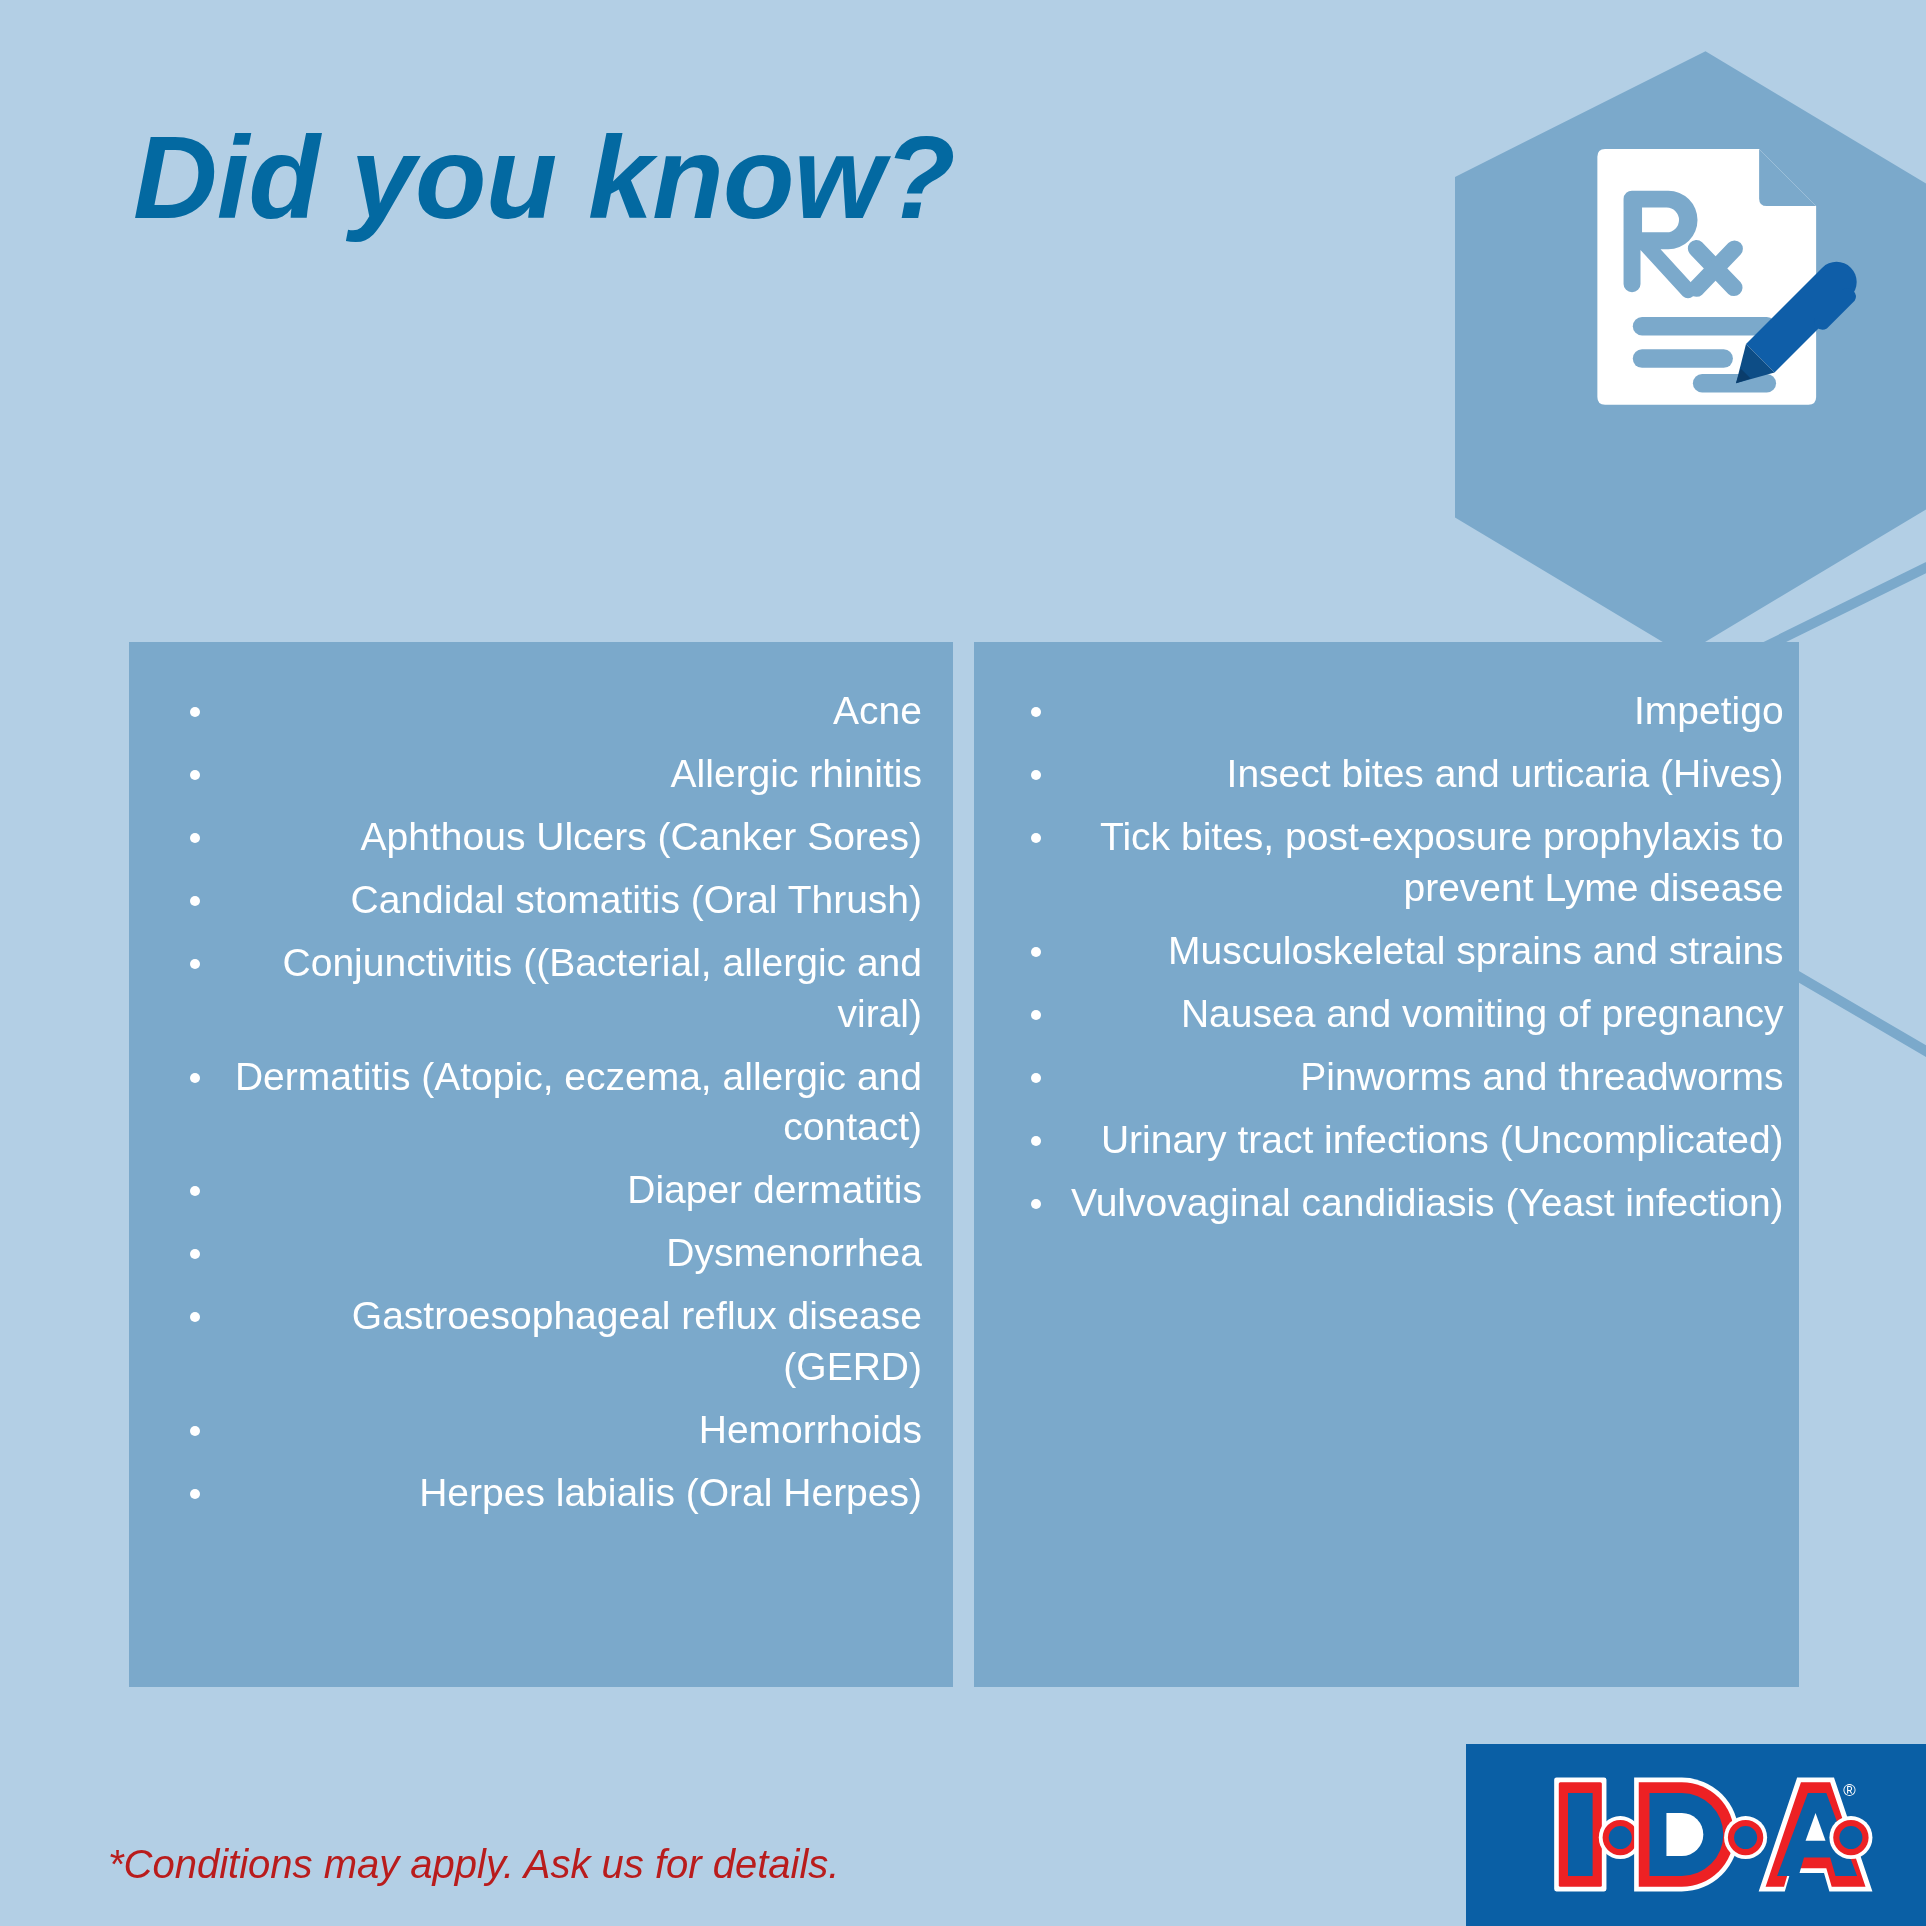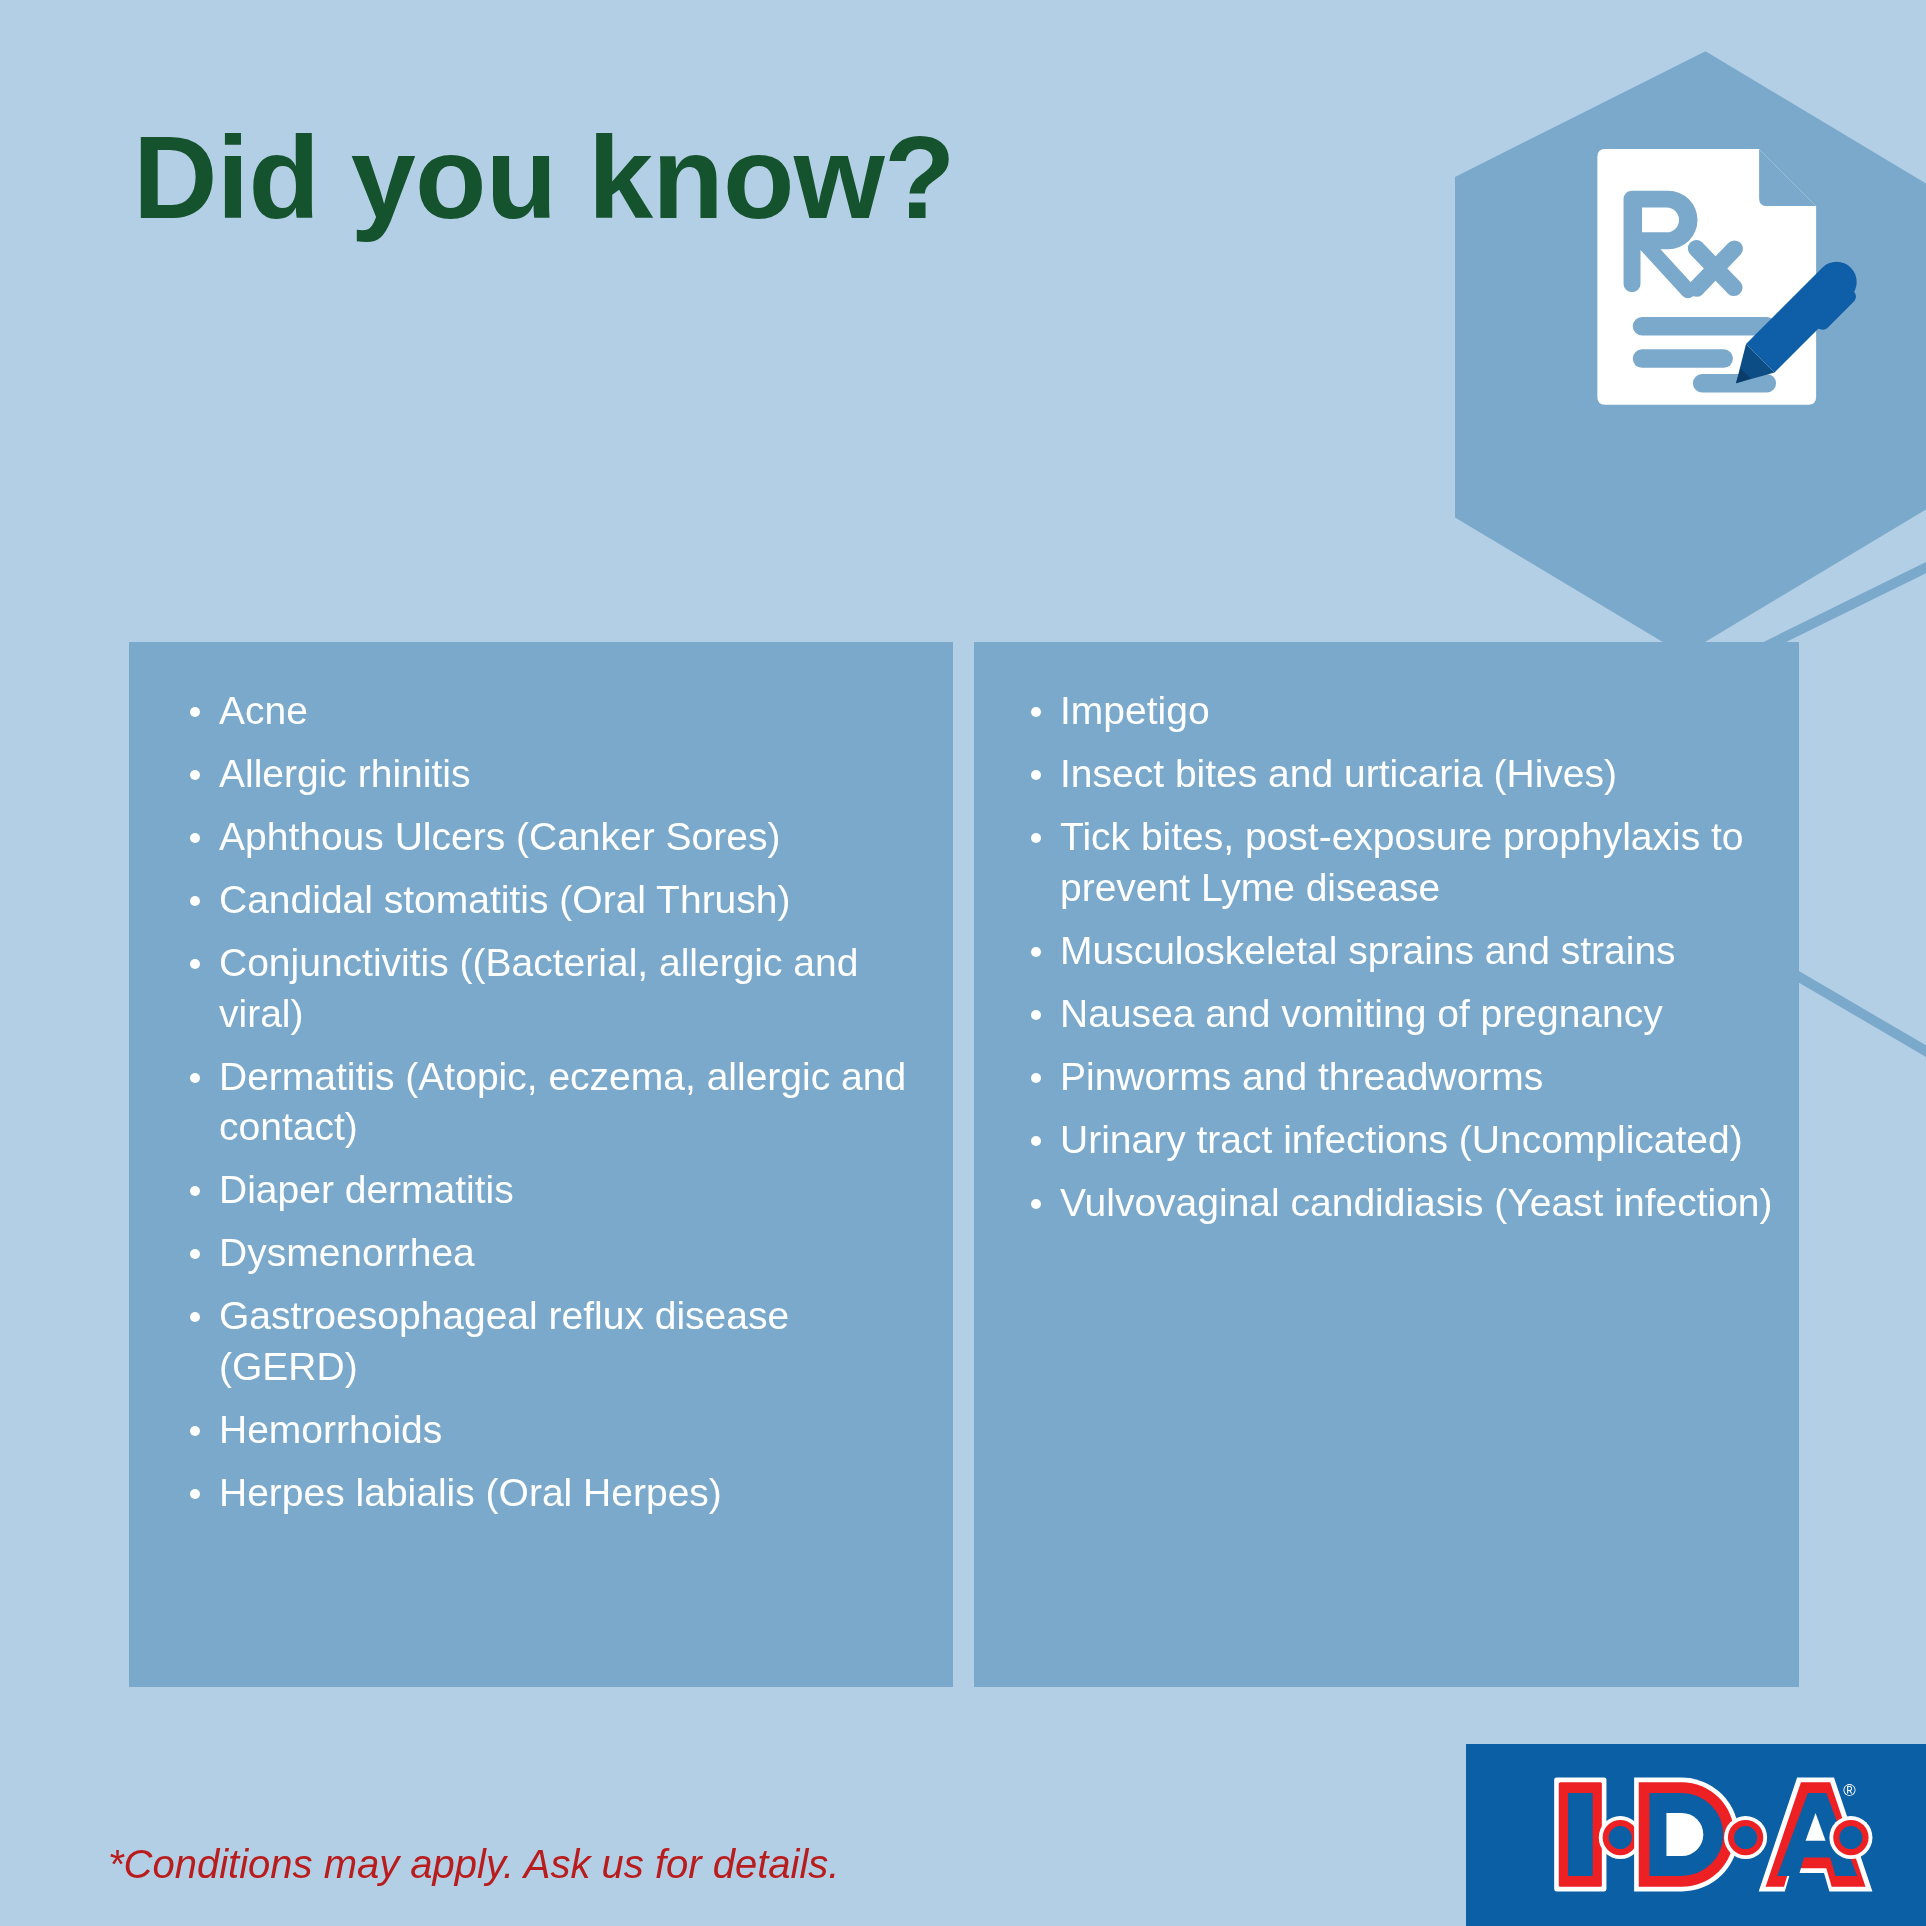--- a/index.html
+++ b/index.html
@@ -34,46 +34,48 @@
   .rx-icon {
     position:absolute;
     left:1591px; top:146px;
     width:270px; height:285px;
   }
 
   
   #headline {
     position:absolute;
     left:133px; top:119px;
-    color:#14532d;
+    color:#0369a1;
     font-size:117px;
     font-weight:bold;
     letter-spacing:-0.8px;
     line-height:1.0;
     white-space:nowrap;
+    font-style:italic;
   }
 
   
   #subheading {
     position:absolute;
     left:133px; top:405px;
     color:#1566a8;
     font-size:56px;
     font-weight:bold;
     line-height:1.18;
     width:1156px;
   }
   #subheading .sub-line { display:block; }
 
   
   .panel {
     position:absolute;
     top:642px;
     height:1045px;
     background:#7ba9cb;
+    text-align:right;
   }
   #panel-left  { left:129px;  width:824px; }
   #panel-right { left:974px; width:825px; }
 
   .cond-list {
     list-style:none;
     margin:0;
     padding:44px 31px 0 58px;
   }
   #panel-right .cond-list { padding-left:54px; padding-right:15.4px; }

